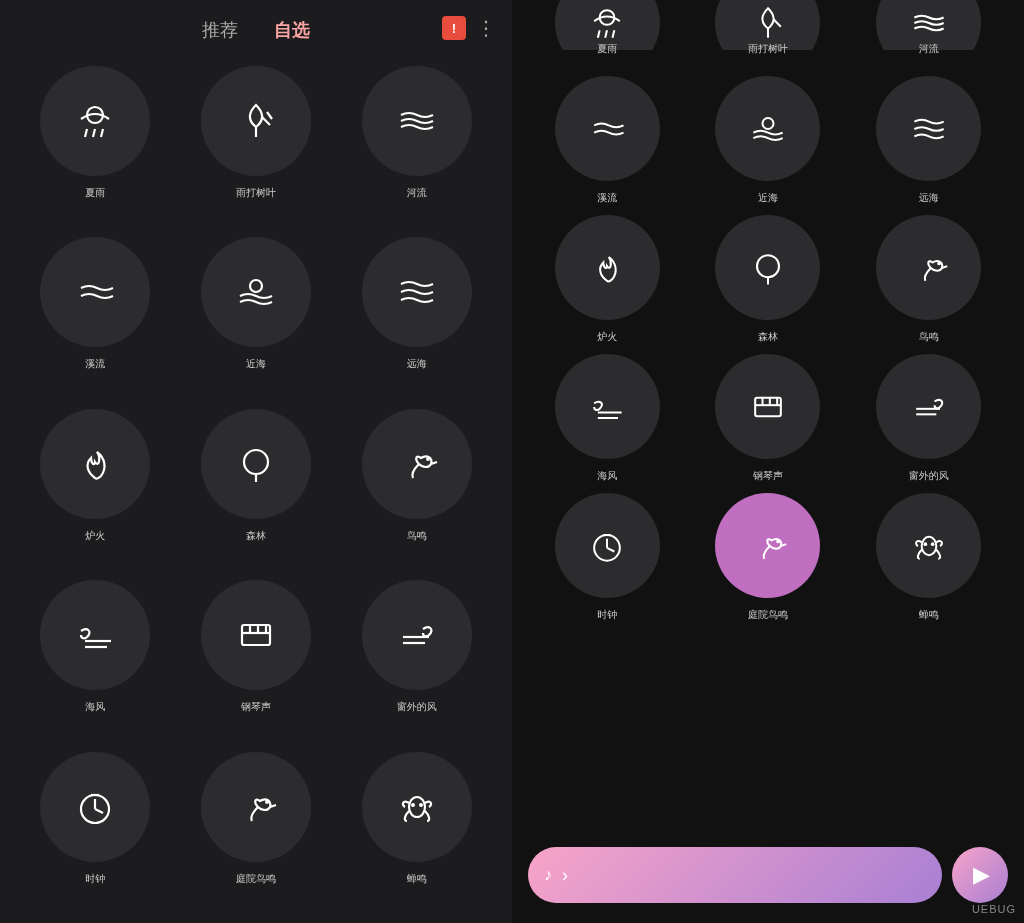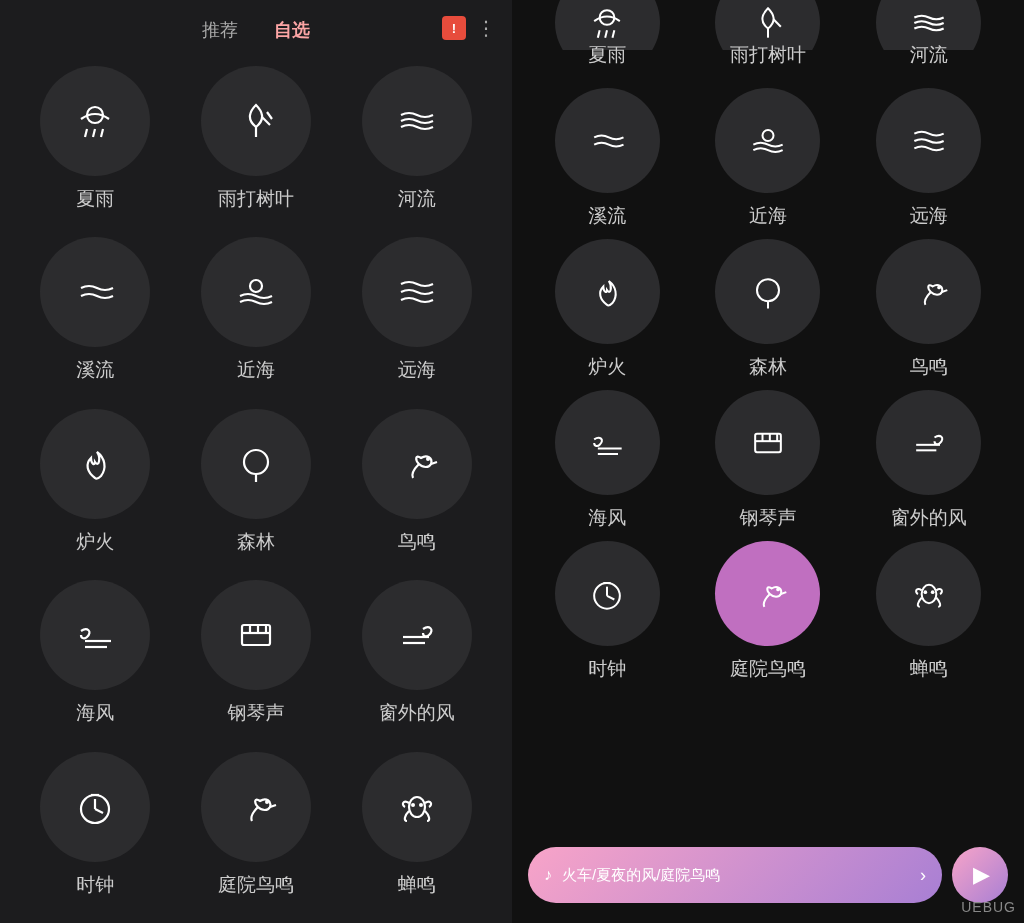--- a/index.html
+++ b/index.html
@@ -100,21 +100,21 @@
       align-items: center;
       justify-content: center;
     }
 
     .sound-circle svg {
       width: 48px;
       height: 48px;
     }
 
     .sound-label {
-      font-size: 19px;
+      font-size: 10px;
       color: #ccc;
       text-align: center;
     }
 
     
     .right-panel {
       width: 512px;
       height: 923px;
       background: #111;
       display: flex;
@@ -185,21 +185,21 @@
       color: #fff;
       font-size: 22px;
       margin-left: 3px;
     }
 
     
     .watermark {
       position: absolute;
       bottom: 8px;
       right: 8px;
-      font-size: 14px;
+      font-size: 11px;
       color: #888;
       letter-spacing: 1px;
     }
 
     .sound-circle-sm {
       width: 105px;
       height: 105px;
       border-radius: 50%;
       background: #2c2c2e;
       display: flex;
@@ -559,21 +559,20 @@
           <circle cx="28" cy="22" r="2" fill="white" stroke="none"></circle>
         </svg>
       </div>
       <span class="sound-label">蝉鸣</span>
     </div>
   </div>
 
   <div class="bottom-bar" style="position:relative;left:0;bottom:auto;margin-top:auto;padding:16px 16px 20px;">
     <div class="now-playing">
       <span class="music-icon">♪</span>
-      <span class="now-playing-text">火车/夏夜的风/庭院鸟鸣</span>
       <span class="now-playing-arrow">›</span>
     </div>
     <button class="play-btn">
       <span class="play-icon">▶</span>
     </button>
   </div>
 
   <div class="watermark">UEBUG</div>
 </div>
 

